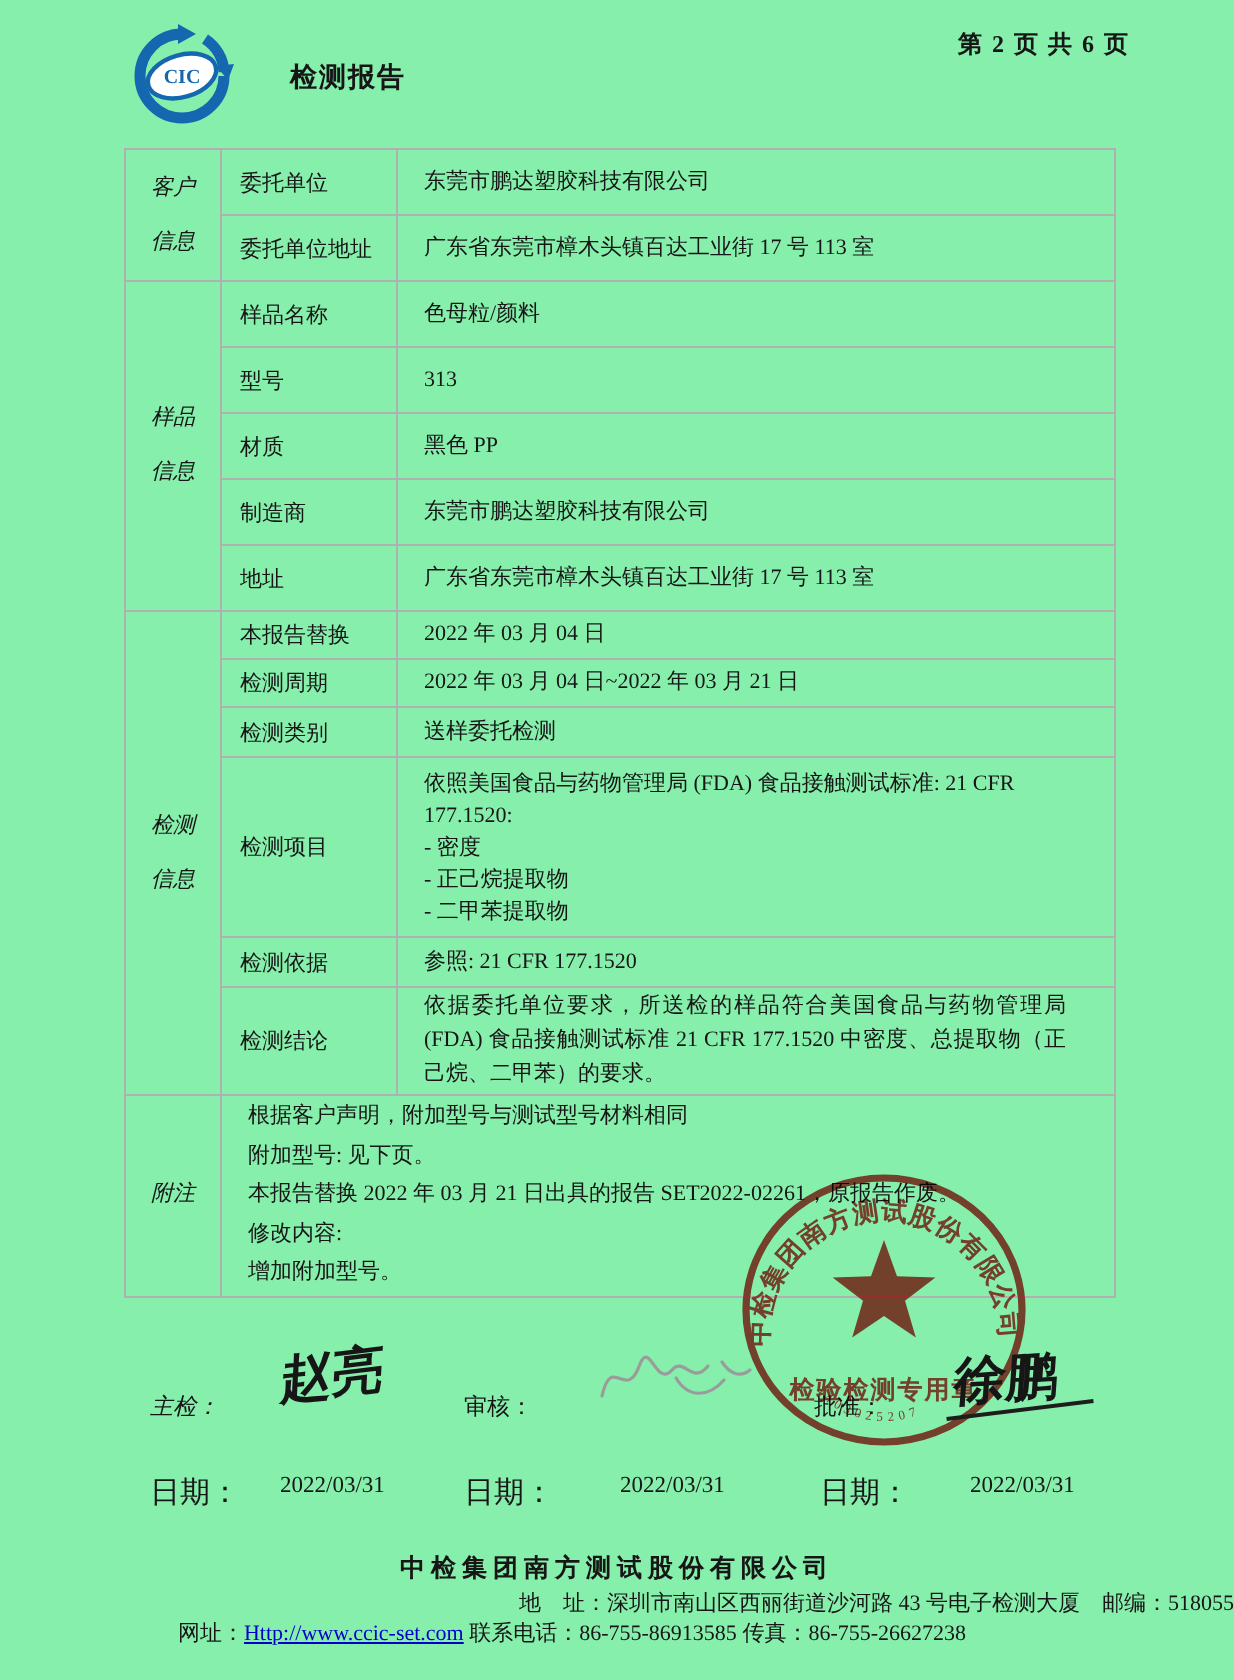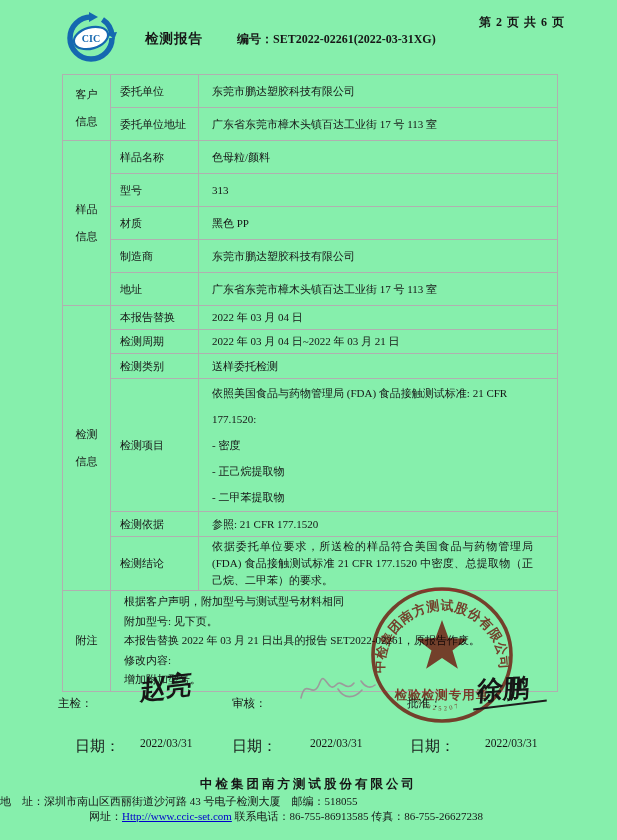--- a/index.html
+++ b/index.html
@@ -11,66 +11,65 @@
   .hdr-title{position:absolute;left:145px;top:30px;font-size:13.5px;font-weight:bold;letter-spacing:1px;}
   .hdr-no{position:absolute;left:237px;top:31px;font-size:12px;font-weight:bold;}
   .hdr-page{position:absolute;left:479px;top:14px;font-size:12px;font-weight:bold;letter-spacing:1px;}
 
   
   table.rpt{position:absolute;left:62px;top:74px;width:495px;border-collapse:collapse;table-layout:fixed;}
   table.rpt td{border:1px solid #b0b0b0;font-size:11px;vertical-align:middle;
                word-break:break-word;}
   col.c-sec{width:48px;} col.c-field{width:88px;} col.c-val{width:359px;}
   td.sec{text-align:center;}
-  td.sec div{line-height:27px;}
+  td.sec div{line-height:27px;font-style:italic;}
   td.field{padding-left:9px;}
   td.val{padding-left:13px;padding-right:24px;line-height:17px;}
   td.val.just{text-align:justify;}
   tr.r33{height:33px;} tr.r24{height:24px;} tr.r25{height:25px;}
   tr.r90{height:90px;} tr.r50{height:50px;} tr.r100{height:100px;}
-  td.multiline div{line-height:26px;}
+  td.multiline div{line-height:16px;}
   td.notes{padding-left:13px;padding-right:8px;}
   td.notes div{line-height:19.5px;}
 
   
   .sig-role{position:absolute;font-size:11.5px;z-index:2;}
   .sig-date-label{position:absolute;font-size:15px;}
   .sig-date{position:absolute;font-size:11.5px;}
   .sig-name{position:absolute;font-size:26px;font-weight:bold;z-index:6;white-space:nowrap;}
   .sig-name.n1{left:140px;top:670px;transform:rotate(-7deg) skewX(-10deg);}
   .sig-name.n3{left:477px;top:672px;transform:rotate(-4deg) skewX(-8deg);}
   .sig-stroke{position:absolute;left:473px;top:704px;width:74px;border-top:2px solid #1d1d1d;
               transform:rotate(-7deg);z-index:6;}
   .sig-scribble{position:absolute;left:293px;top:666px;z-index:2;}
 
   
   .stamp{position:absolute;left:366px;top:585px;z-index:5;mix-blend-mode:multiply;opacity:.95;}
 
   
   .ft-company{position:absolute;left:0;top:776px;width:617px;text-align:center;
               font-size:12.5px;font-weight:bold;letter-spacing:3px;}
-  .ft-line2{position:absolute;left:0;top:794px;width:617px;text-align:left;font-size:11px;}
+  .ft-line2{position:absolute;left:0;top:794px;width:617px;text-align:right;font-size:11px;}
   .ft-line3{position:absolute;left:0;top:809px;width:572px;text-align:center;font-size:11px;}
   .ft-link{color:#0000cc;text-decoration:underline;cursor:pointer;}
 </style>
 </head>
 <body>
 
 <div class="page">
 
   <svg class="hdr-logo" width="58" height="52" viewBox="0 0 58 52">
     <path d="M29 5 a21 21 0 1 0 21 21" fill="none" stroke="#1568b0" stroke-width="5.5"></path>
     <path d="M50 24 a21 21 0 0 0 -9.5 -16.5" fill="none" stroke="#1568b0" stroke-width="5.5"></path>
     <polygon points="27,0 36,5 27,10" fill="#1568b0"></polygon>
     <polygon points="52,28 46,21 55,20" fill="#1568b0"></polygon>
     <ellipse cx="29" cy="26" rx="17.5" ry="10.5" fill="#ffffff" stroke="#1568b0" stroke-width="2.2" transform="rotate(-16 29 26)"></ellipse>
     <text x="29" y="29.5" text-anchor="middle" font-size="10" font-weight="bold" fill="#1568b0">CIC</text>
   </svg>
   <div class="hdr-title">检测报告</div>
-  <div class="hdr-no"><span>编号：</span><span>SET2022-02261(2022-03-31XG)</span></div>
   <div class="hdr-page">第 2 页 共 6 页</div>
 
   <table class="rpt">
     <colgroup>
         <col class="c-sec">
         <col class="c-field">
         <col class="c-val">
       </colgroup>
 
     <tbody>
@@ -154,21 +153,21 @@
         <div>根据客户声明，附加型号与测试型号材料相同</div>
         <div>附加型号: 见下页。</div>
         <div>本报告替换 2022 年 03 月 21 日出具的报告 SET2022-02261，原报告作废。</div>
         <div>修改内容:</div>
         <div>增加附加型号。</div>
       </td>
     </tr>
   </tbody>
     </table>
 
-  <div class="sig-role" style="left:58px;top:696px;">主检：</div>
+  <div class="sig-role" style="left:75px;top:696px;font-style:italic;">主检：</div>
   <div class="sig-role" style="left:232px;top:696px;">审核：</div>
   <div class="sig-role" style="left:407px;top:696px;">批准：</div>
 
   <div class="sig-name n1">赵亮</div>
   <svg class="sig-scribble" width="88" height="46" viewBox="0 0 88 46">
     <path d="M8,32 C13,10 20,36 27,16 C32,4 35,28 43,19 C49,12 53,27 61,17 M45,23 c6,10 16,10 24,1 M68,15 c4,6 9,8 14,4" fill="none" stroke="#9b9b9b" stroke-width="1.6" stroke-linecap="round"></path>
   </svg>
   <div class="sig-name n3">徐鹏</div>
   <div class="sig-stroke"></div>
 

